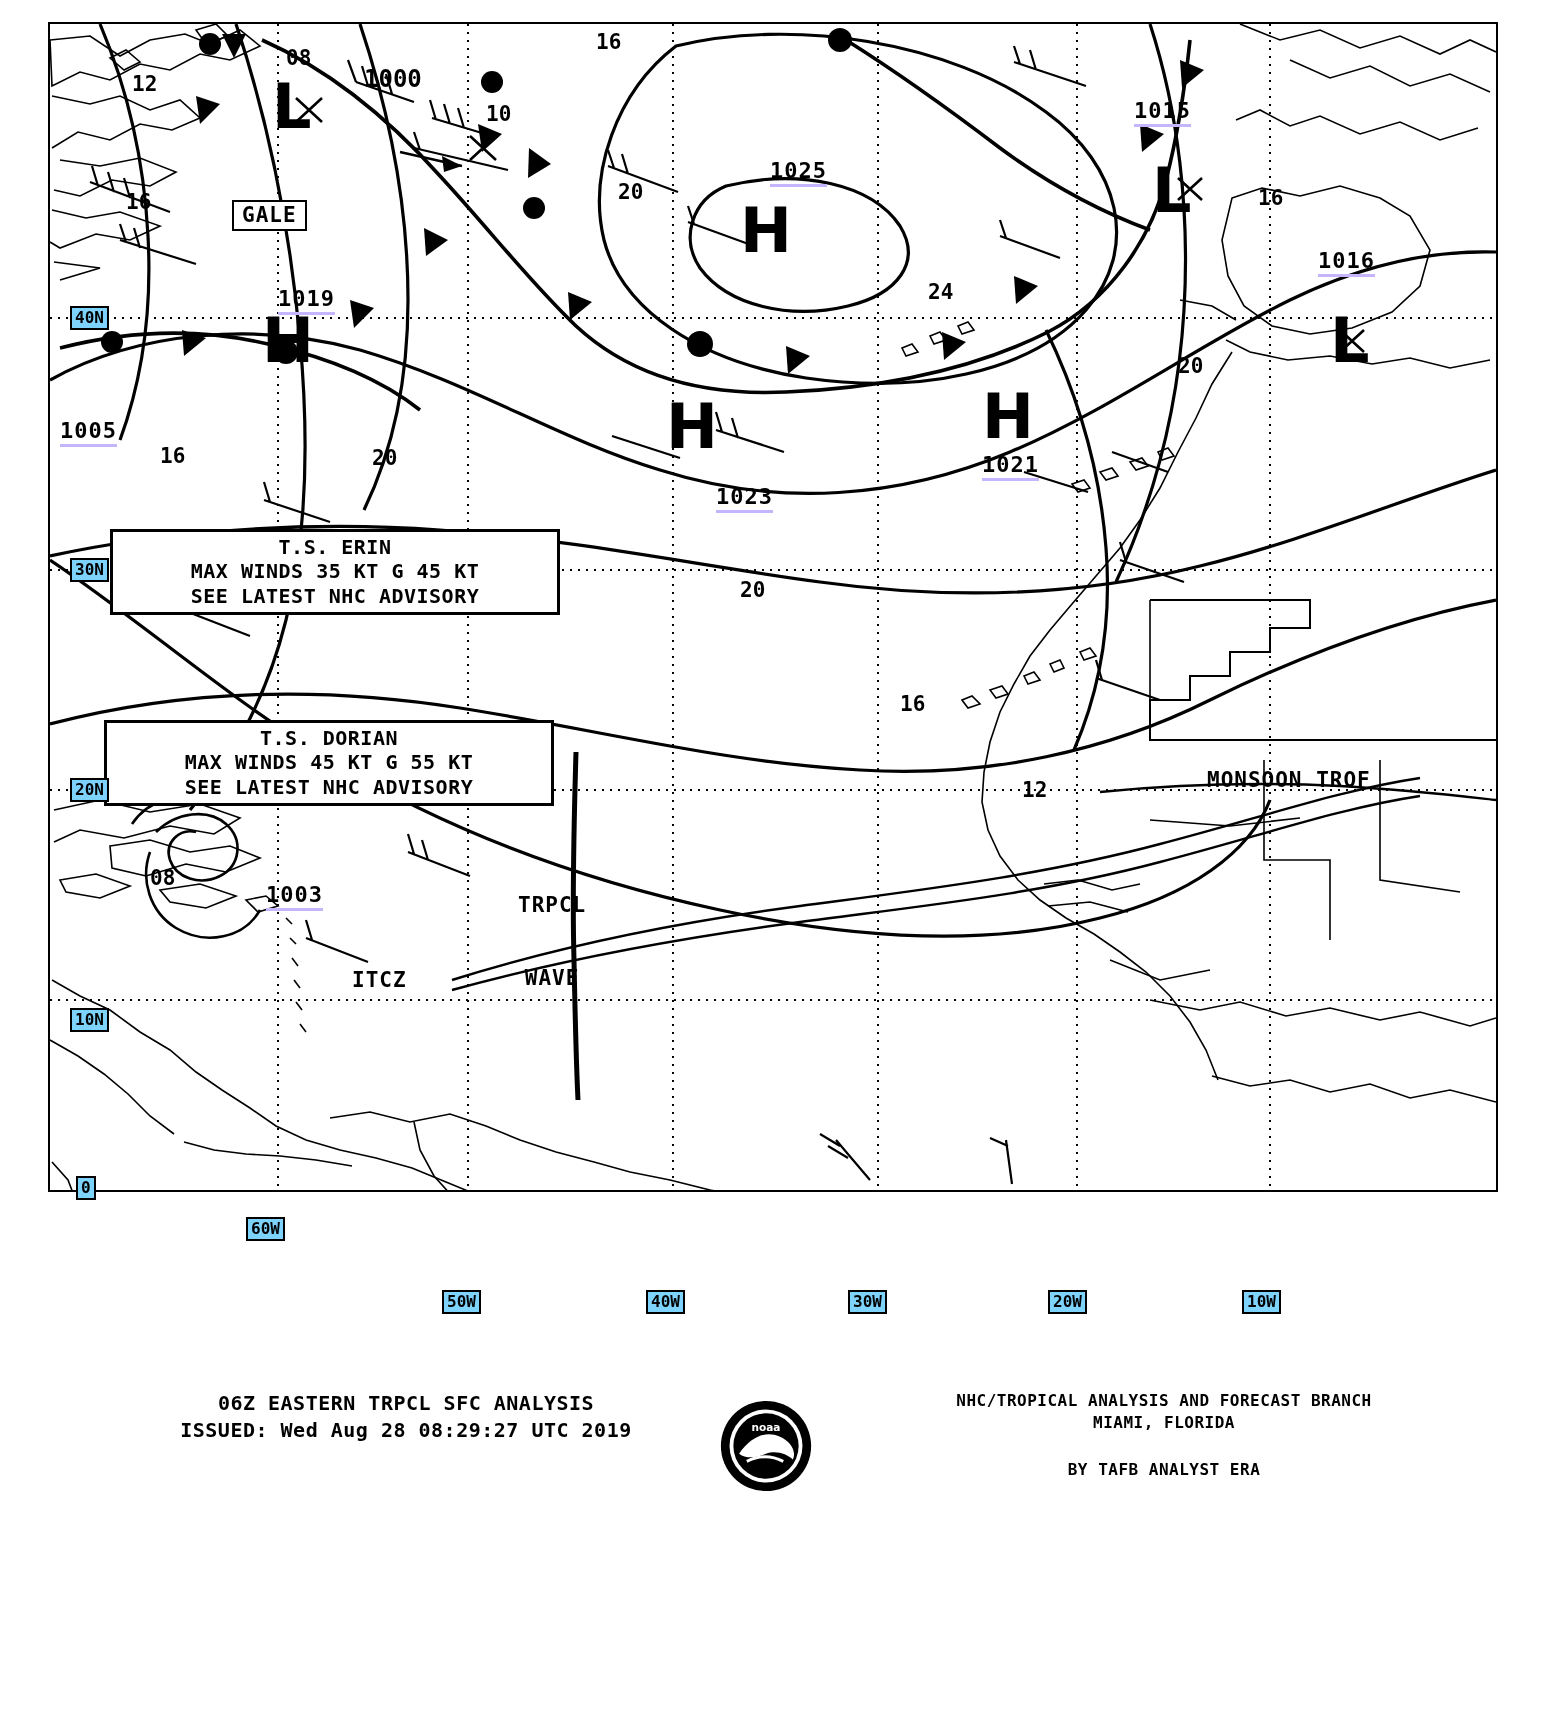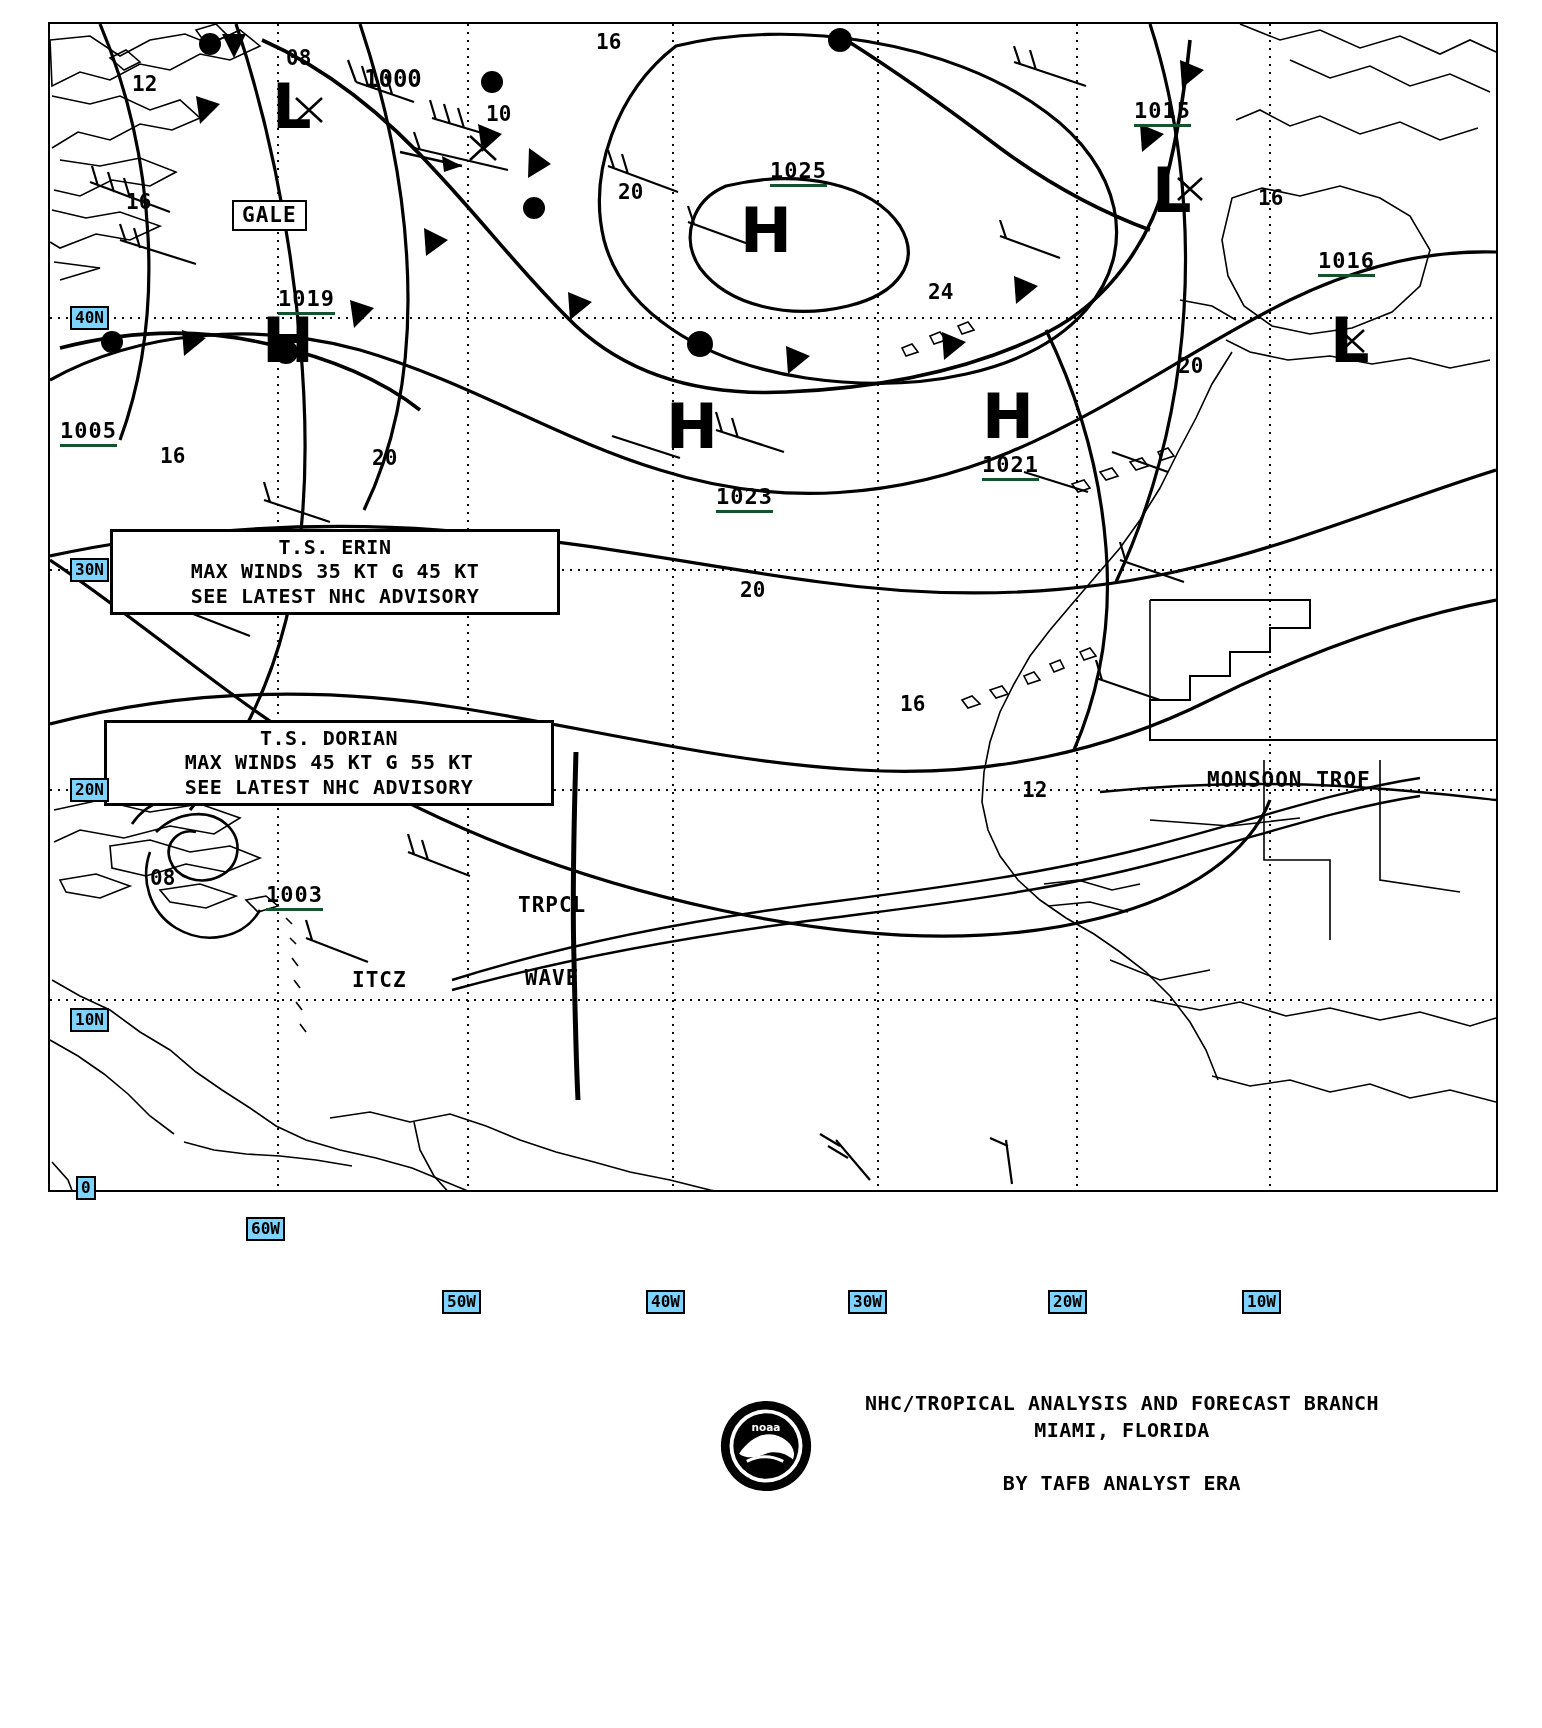--- a/index.html
+++ b/index.html
@@ -40,21 +40,21 @@
   .lbl {
     position: absolute;
     font-family: "DejaVu Sans Mono", monospace;
     white-space: pre;
     line-height: 1.15;
   }
   .pressure-lbl {
     font-size: 22px;
     font-weight: bold;
     letter-spacing: 1px;
-    border-bottom: 3px solid #14532d;
+    border-bottom: 3px solid #c4b5fd;
     padding-bottom: 1px;
   }
   .hl-symbol {
     font-size: 62px;
     font-weight: bold;
     font-family: "DejaVu Sans", sans-serif;
     line-height: 1;
   }
   .isobar-lbl {
     font-size: 21px;
@@ -107,25 +107,25 @@
     top: 20px;
     width: 620px;
     text-align: center;
     font-size: 20px;
     font-weight: bold;
     letter-spacing: 0.5px;
     line-height: 1.35;
   }
   .footer-right {
     position: absolute;
-    left: 772px;
+    left: 814px;
     top: 20px;
     width: 700px;
     text-align: center;
-    font-size: 20px;
+    font-size: 16px;
     font-weight: bold;
     letter-spacing: 0.5px;
     line-height: 1.35;
   }
   .footer-right .block2 {
     margin-top: 26px;
   }
   .noaa-logo {
     position: absolute;
     left: 718px;
@@ -417,20 +417,24 @@
   <div class="lbl grid-lbl" style="left:76px; top:1176px;">0</div>
 
   <div class="lbl grid-lbl" style="left:246px; top:1217px;">60W</div>
   <div class="lbl grid-lbl" style="left:442px; top:1290px;">50W</div>
   <div class="lbl grid-lbl" style="left:646px; top:1290px;">40W</div>
   <div class="lbl grid-lbl" style="left:848px; top:1290px;">30W</div>
   <div class="lbl grid-lbl" style="left:1048px; top:1290px;">20W</div>
   <div class="lbl grid-lbl" style="left:1242px; top:1290px;">10W</div>
 
   <div class="footer">
+    <div class="footer-left">
+      <div>06Z EASTERN TRPCL SFC ANALYSIS</div>
+      <div>ISSUED: Wed Aug 28 08:29:27 UTC 2019</div>
+    </div>
 
     <svg class="noaa-logo" viewBox="0 0 100 100">
       <circle cx="50" cy="50" r="47" fill="#000"></circle>
       <circle cx="50" cy="50" r="38" fill="#fff"></circle>
       <circle cx="50" cy="50" r="34" fill="#000"></circle>
       <path d="M22,58 C34,40 50,34 64,40 C76,45 82,56 78,64 C72,58 60,54 50,58 C40,62 30,64 22,58 Z" fill="#fff"></path>
       <path d="M30,66 C42,60 56,60 68,66" stroke="#fff" stroke-width="3" fill="none"></path>
       <text x="50" y="34" font-size="11" font-family="DejaVu Sans, sans-serif" fill="#fff" text-anchor="middle" font-weight="bold">noaa</text>
     </svg>
 

